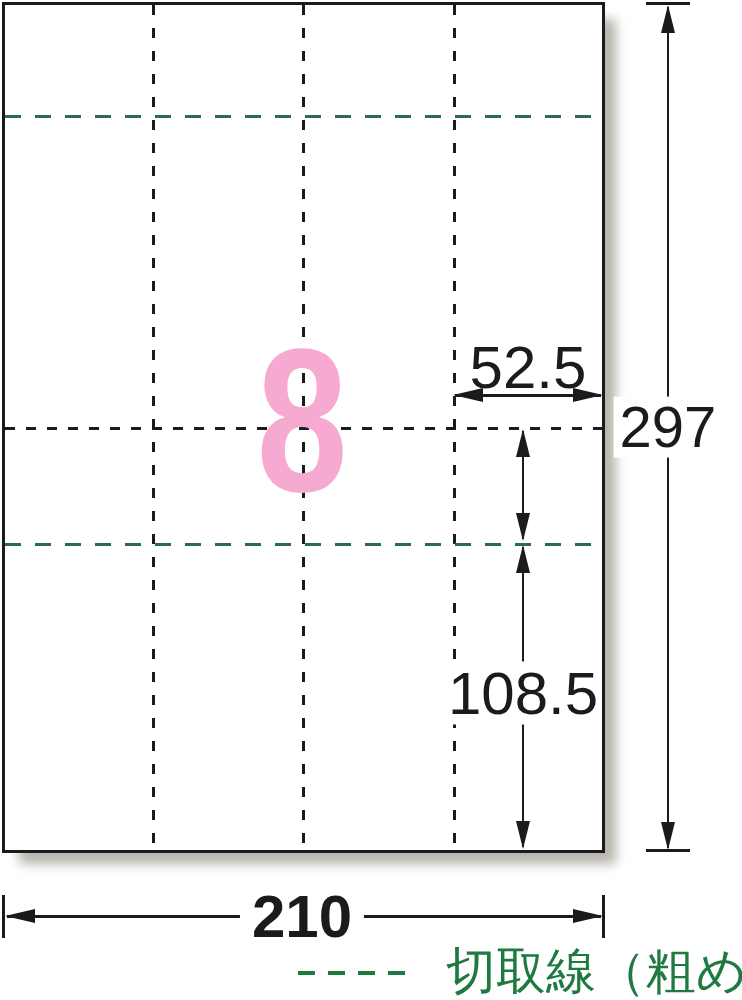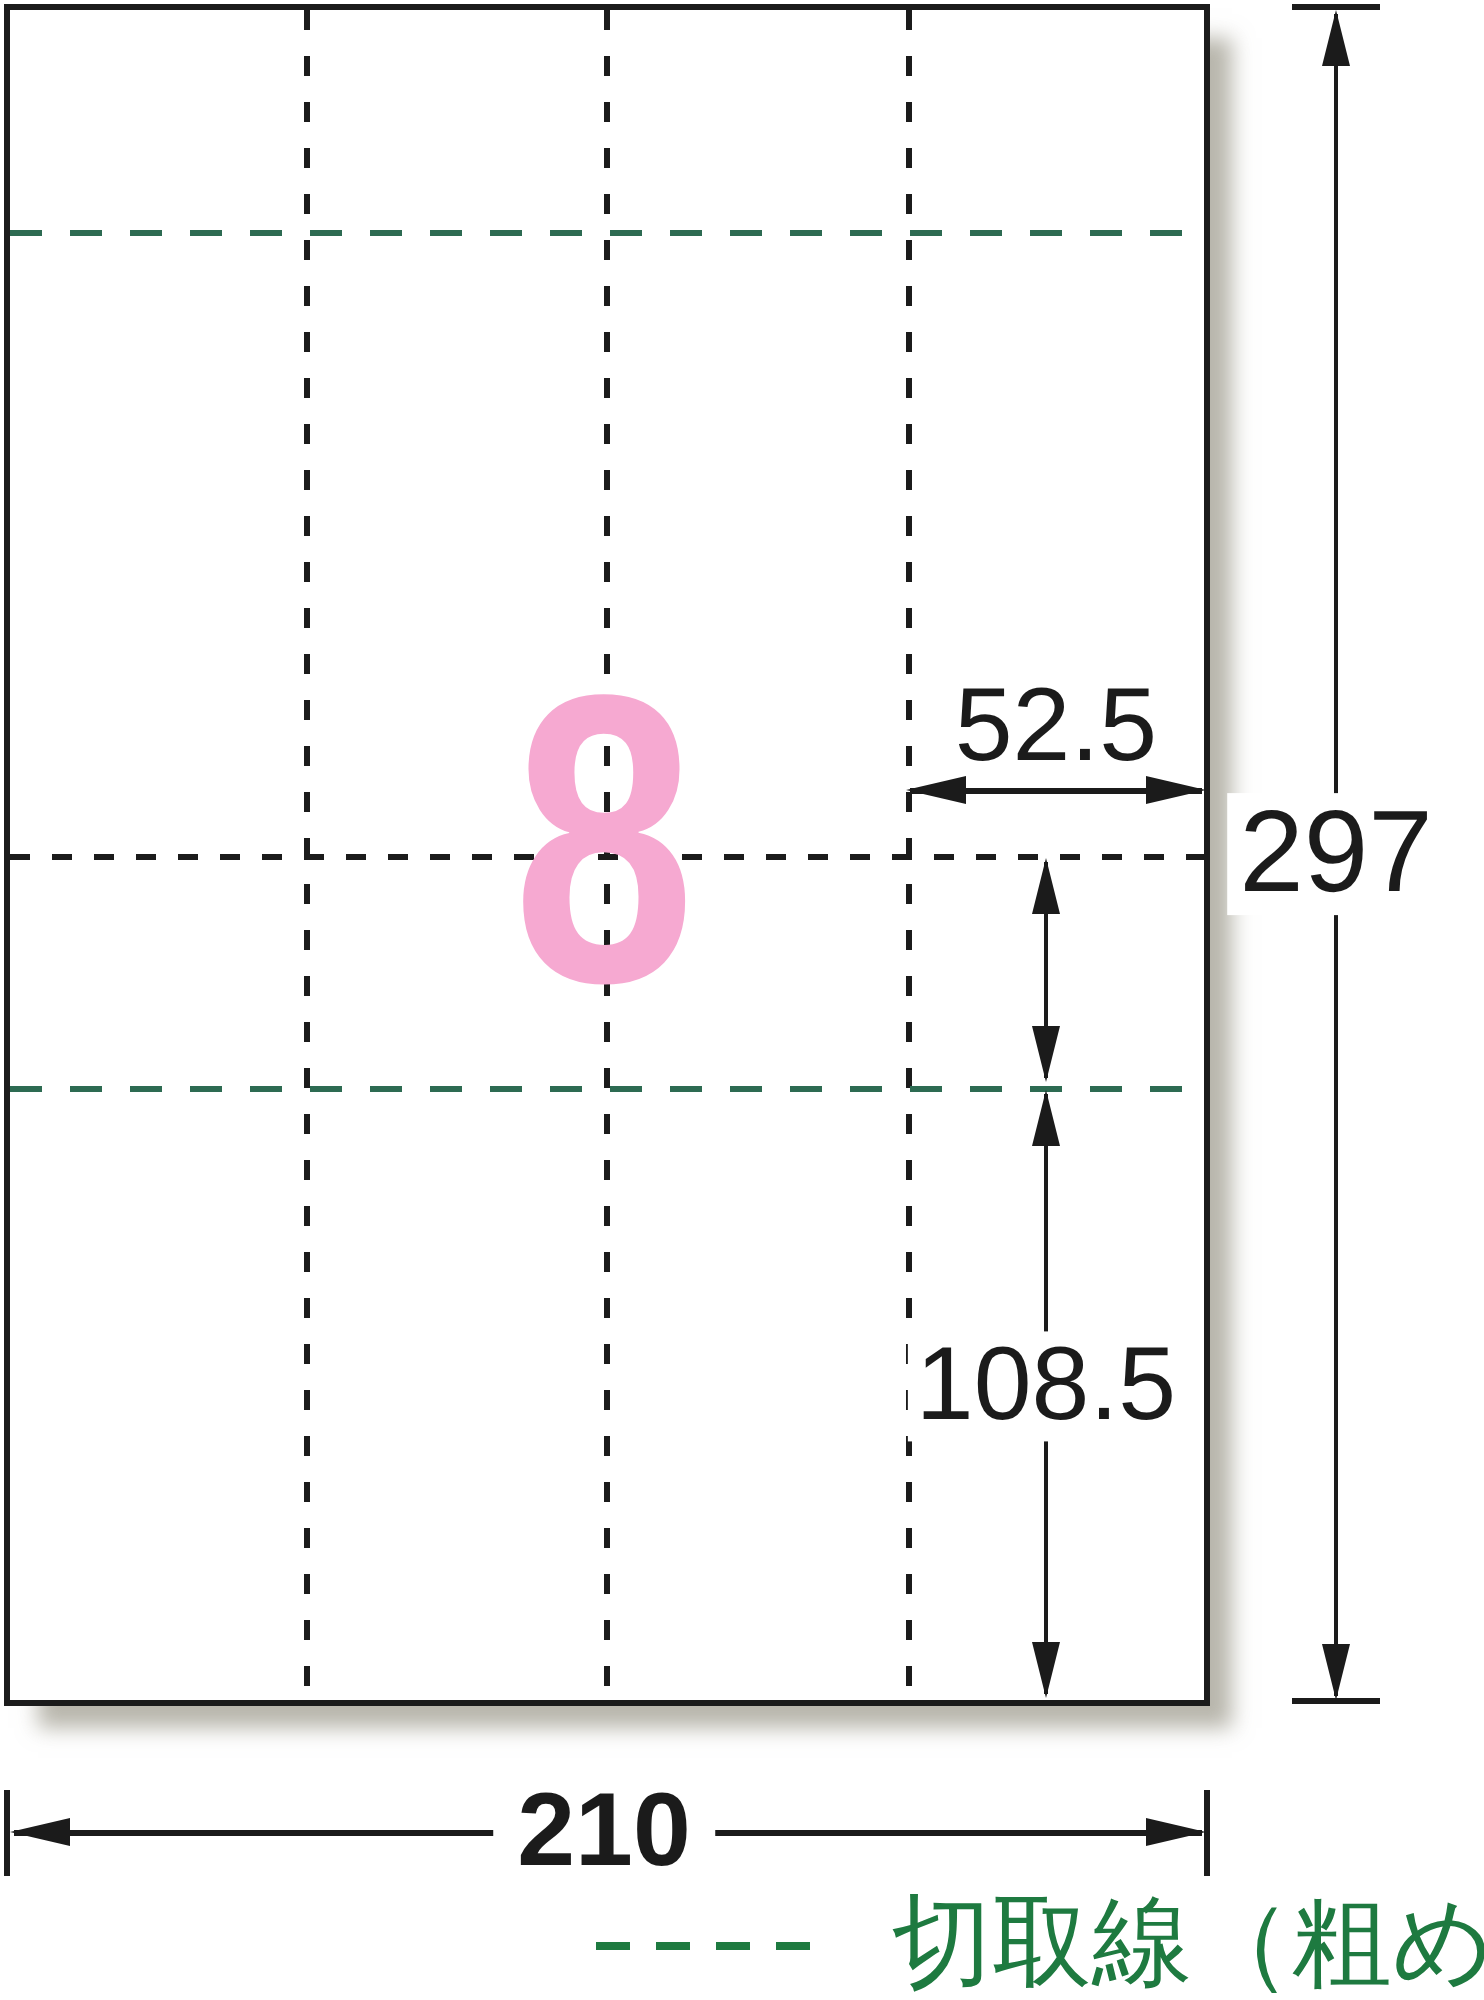--- a/index.html
+++ b/index.html
@@ -65,21 +65,21 @@
     font-size: 205px;
     font-weight: 700;
     color: var(--count-pink, #f6a9d1);
     line-height: 1;
     letter-spacing: 0;
   }
 
   
   .dim-label {
     position: absolute;
-    font-size: 52px;
+    font-size: 60px;
     color: var(--line-black, #1b1b1b);
     white-space: nowrap;
     line-height: 1.05;
   }
   .on-line {
     background: #ffffff;
     transform: translate(-50%, -50%);
     z-index: 4;
     text-align: right;
   }

